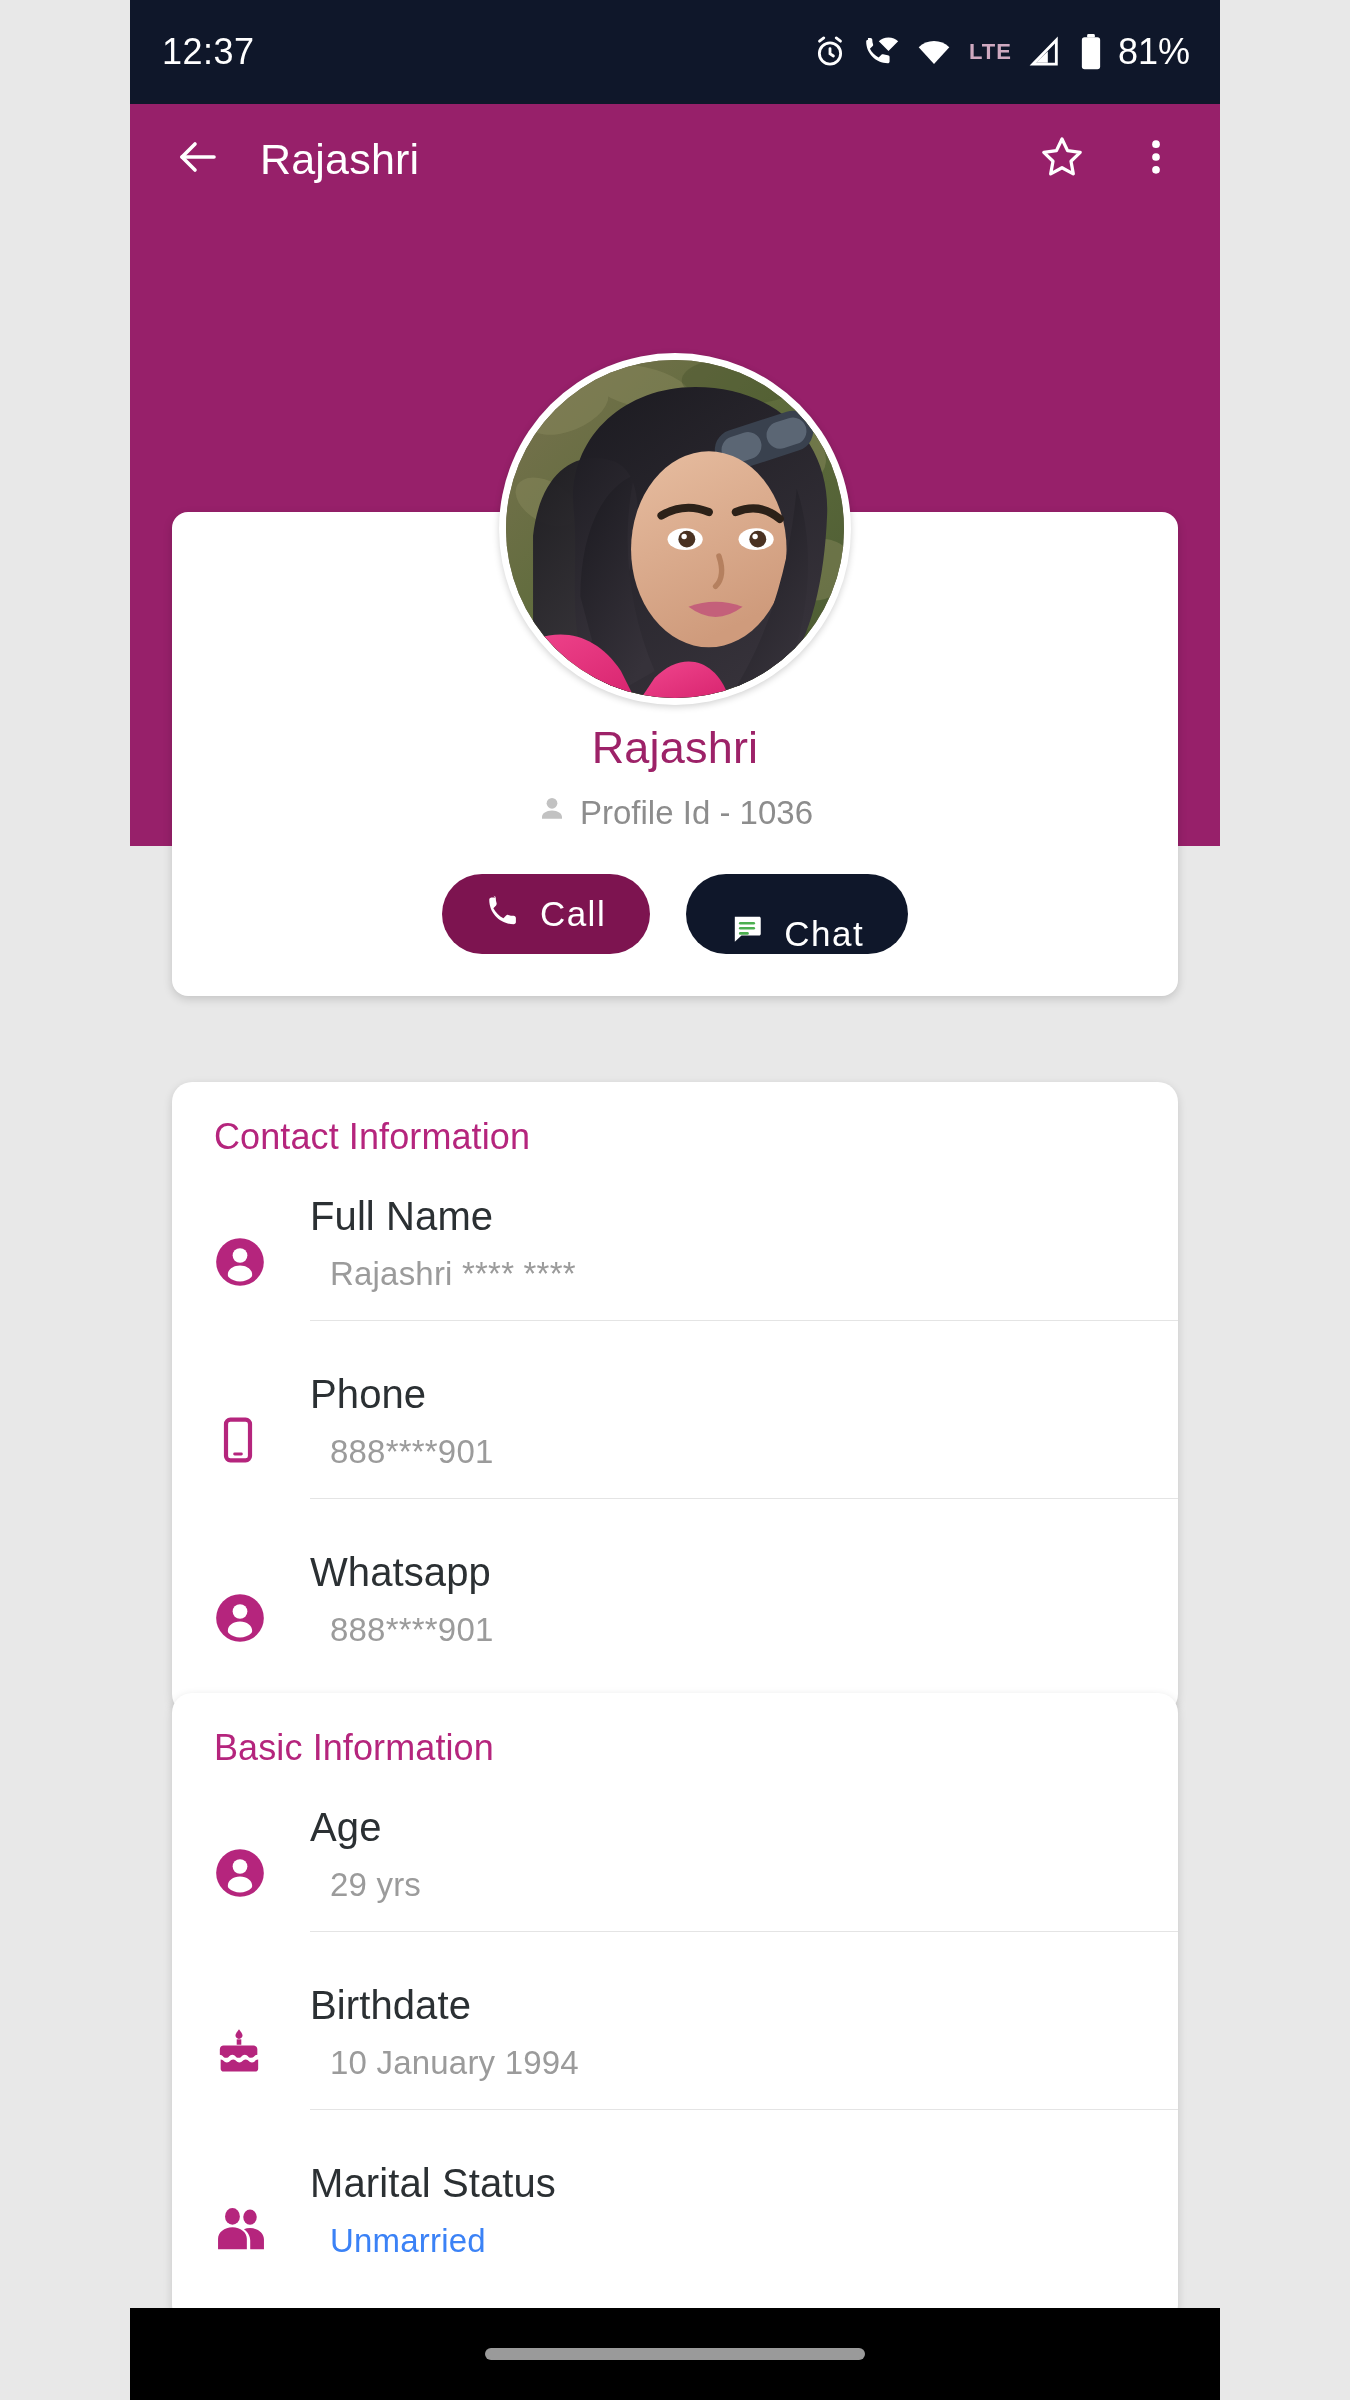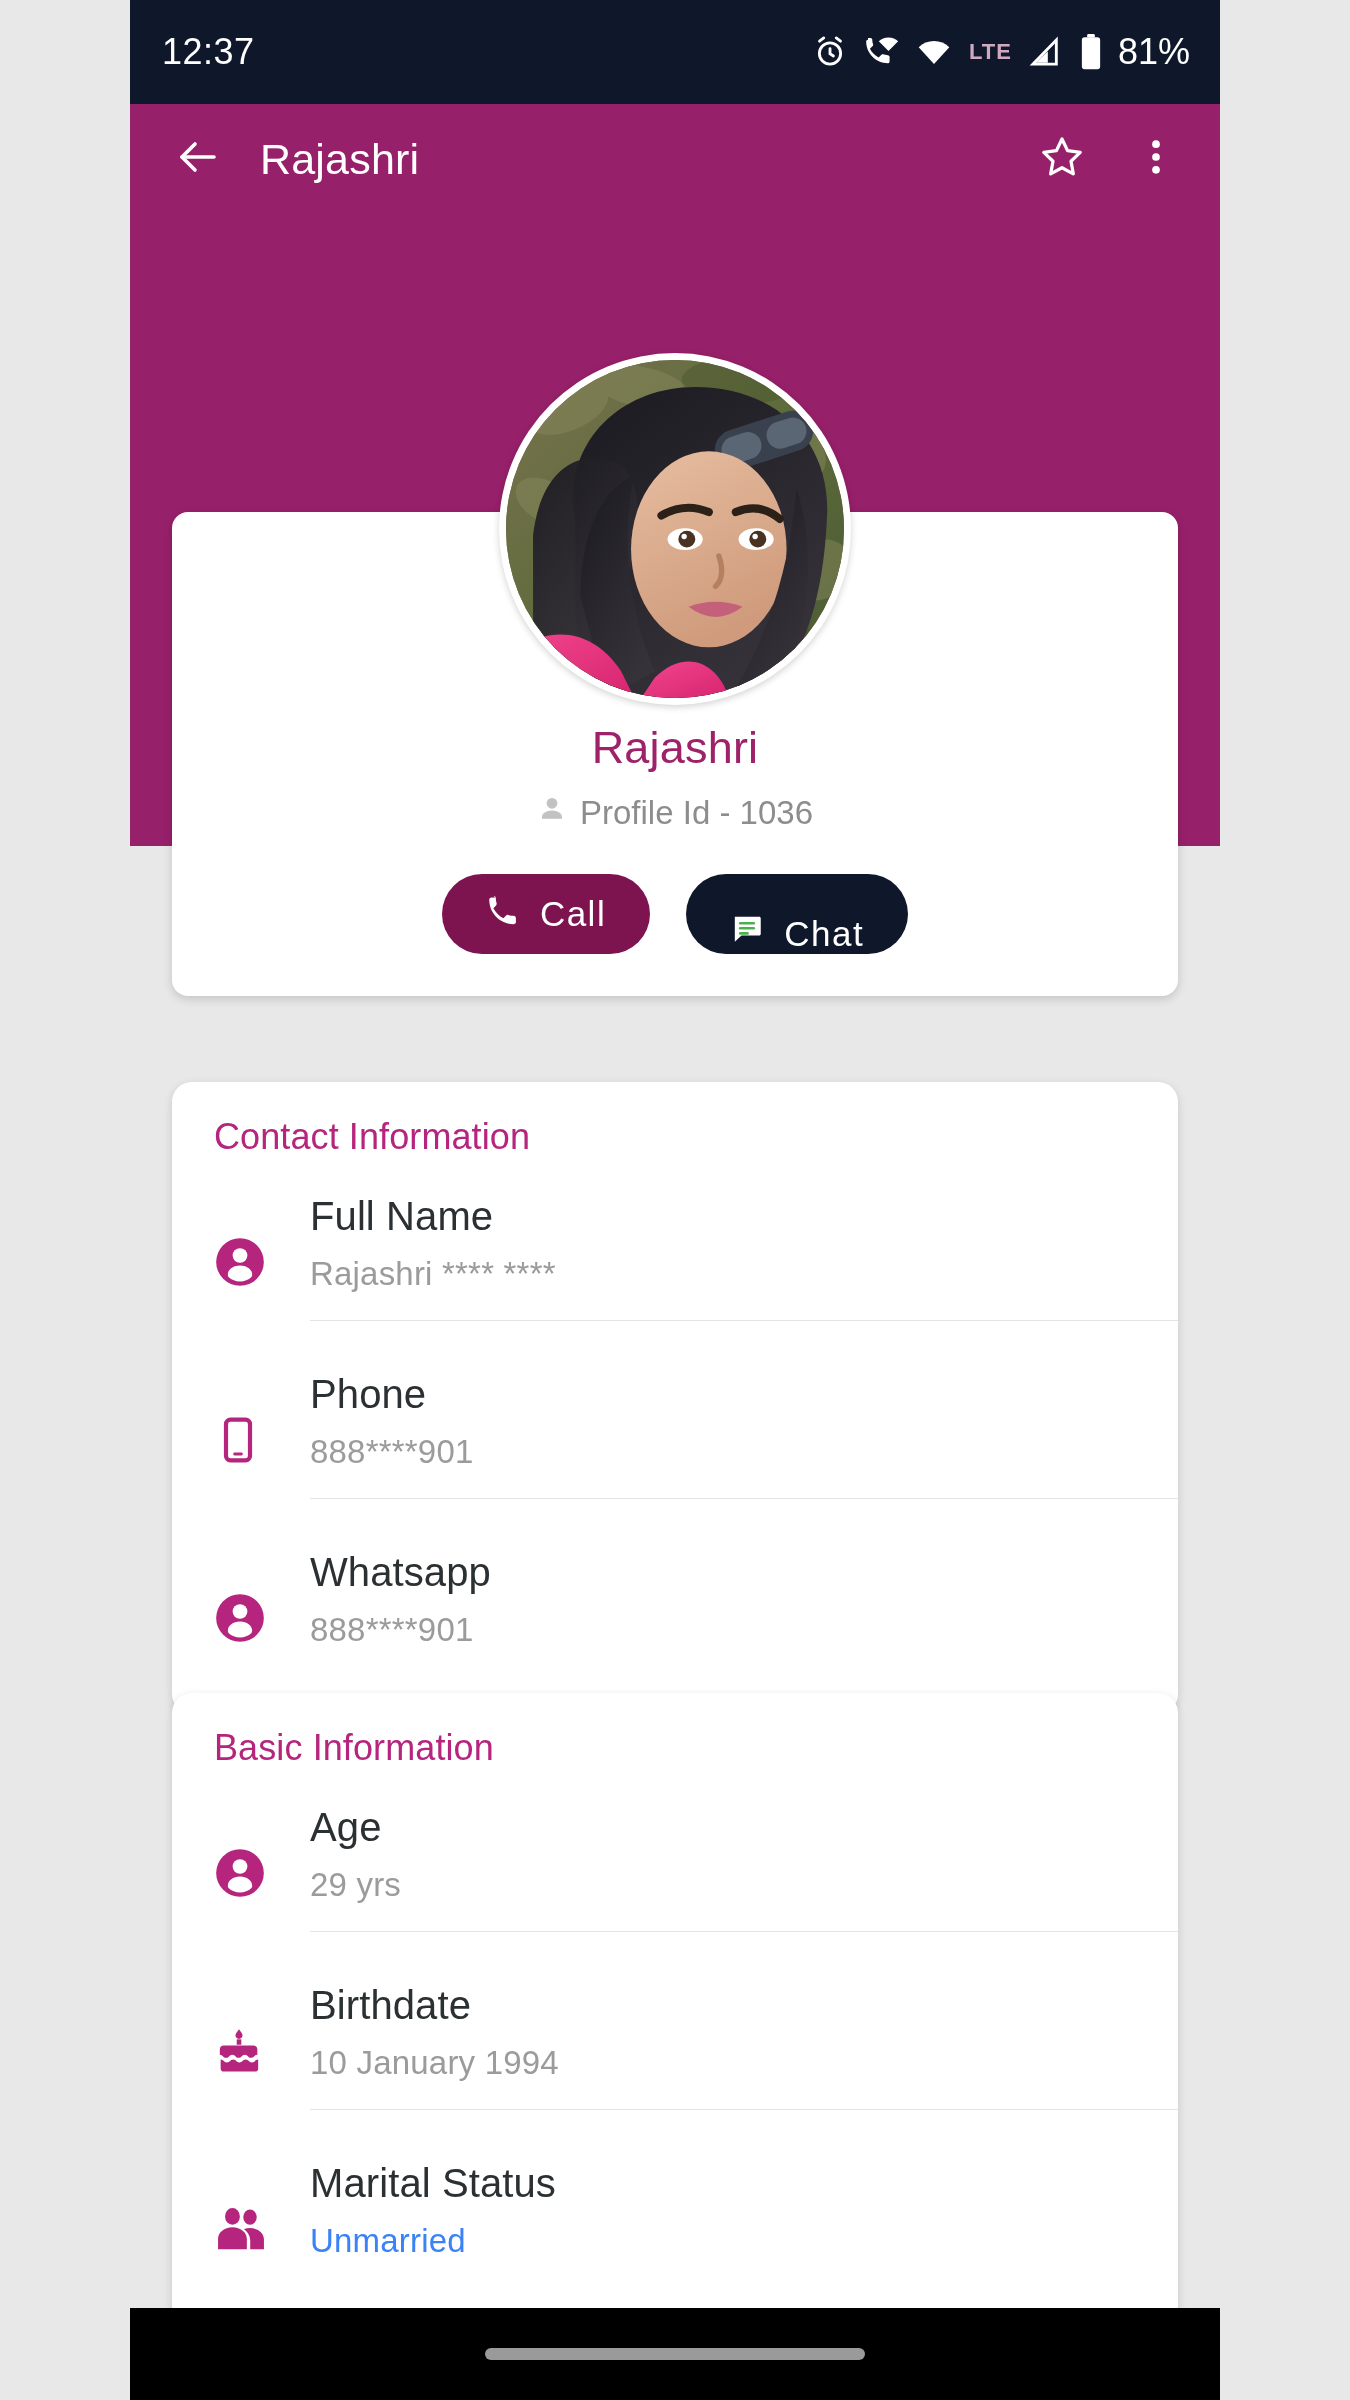--- a/index.html
+++ b/index.html
@@ -175,20 +175,21 @@
     height:1px; background:#e4e4e4;
   }
   .row-label {
     font-size:40px; color:#2b3033; font-weight:400;
     letter-spacing:.1px;
   }
   .row-value {
     font-size:33px; color:#9b9b9b; font-weight:400;
     margin-top:16px; margin-bottom:28px;
     letter-spacing:.2px;
+    margin-left:20px;
   }
   .row-value.accent { color:#3b82f6; }
 
   
   .nav-bar {
     position:absolute; left:130px; bottom:0;
     width:1090px; height:92px;
     background:#000000;
     display:flex; align-items:center; justify-content:center;
     z-index:10;

